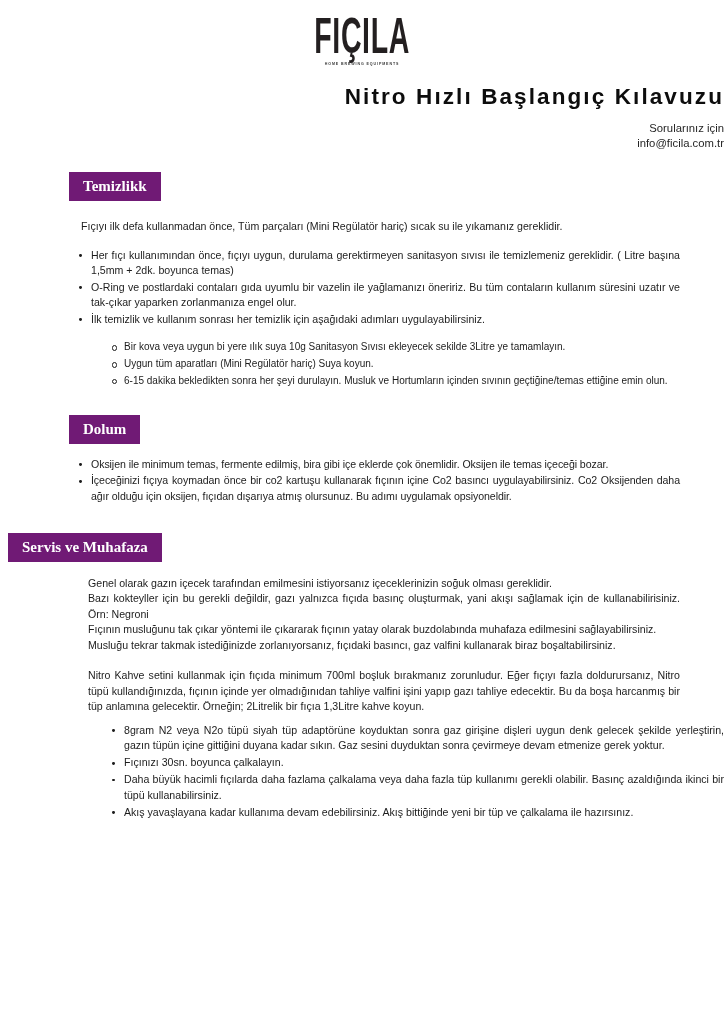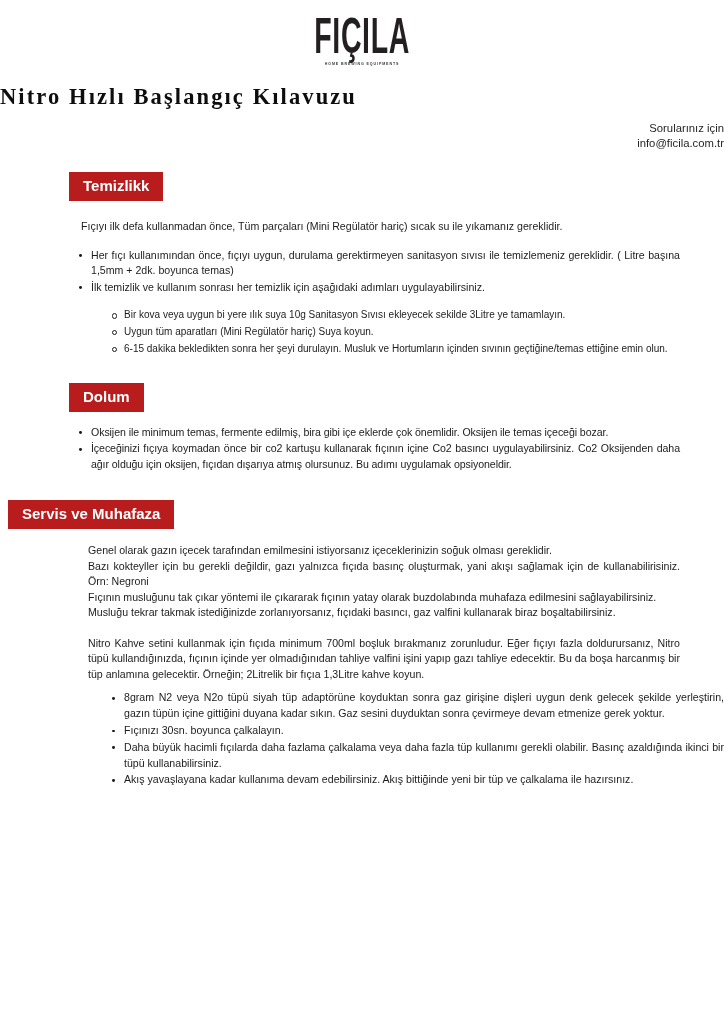--- a/index.html
+++ b/index.html
@@ -49,47 +49,47 @@
     letter-spacing: 0.9px;
     font-weight: 700;
     color: #3a3a3a;
     line-height: 6px;
     white-space: nowrap;
   }
 
   
   .doc-title {
     margin: 16px 0 0 0;
-    text-align: left;
+    text-align: right;
     font-size: 22.5px;
     font-weight: 700;
     letter-spacing: 2.1px;
     color: #0d0d0d;
     line-height: 28px;
-    font-family: Liberation Serif, serif;
   }
   .contact {
     margin-top: 10px;
     text-align: right;
     font-size: 11.3px;
     line-height: 15px;
     color: #262626;
   }
   .contact div { white-space: nowrap; }
 
   
   .section-head {
     display: inline-block;
-    background: #b91c1c;
+    background: #701a75;
     color: #ffffff;
     font-weight: 700;
     font-size: 15px;
     line-height: 18px;
     padding: 5px 14px 6px 14px;
     white-space: nowrap;
+    font-family: Liberation Serif, serif;
   }
   .head-row { padding-left: 69px; }
   .head-temizlikk { margin-top: 21px; }
   .head-dolum { margin-top: 26px; }
   .head-servis { margin-top: 28px; padding-left: 8px; }
 
   
   .body-col {
     padding-left: 69px;
     padding-right: 44px;
@@ -214,20 +214,21 @@
 
   <div class="head-row head-temizlikk">
     <span class="section-head">Temizlikk</span>
   </div>
 
   <div class="body-col">
     <p class="para lead-para">Fıçıyı ilk defa kullanmadan önce, Tüm parçaları (Mini Regülatör hariç) sıcak su ile yıkamanız gereklidir.</p>
 
     <ul class="lvl1">
       <li>Her fıçı kullanımından önce, fıçıyı uygun, durulama gerektirmeyen sanitasyon sıvısı ile temizlemeniz gereklidir. ( Litre başına 1,5mm + 2dk. boyunca temas)</li>
+      <li>O-Ring ve postlardaki contaları gıda uyumlu bir vazelin ile yağlamanızı öneririz. Bu tüm contaların kullanım süresini uzatır ve tak-çıkar yaparken zorlanmanıza engel olur.</li>
       <li>İlk temizlik ve kullanım sonrası her temizlik için aşağıdaki adımları uygulayabilirsiniz.</li>
     </ul>
 
     <ul class="lvl2">
       <li>Bir kova veya uygun bi yere ılık suya 10g Sanitasyon Sıvısı ekleyecek sekilde  3Litre ye tamamlayın.</li>
       <li>Uygun tüm aparatları (Mini Regülatör hariç) Suya koyun.</li>
       <li>6-15 dakika bekledikten sonra her şeyi durulayın. Musluk ve Hortumların içinden sıvının geçtiğine/temas ettiğine emin olun.</li>
     </ul>
   </div>
 

